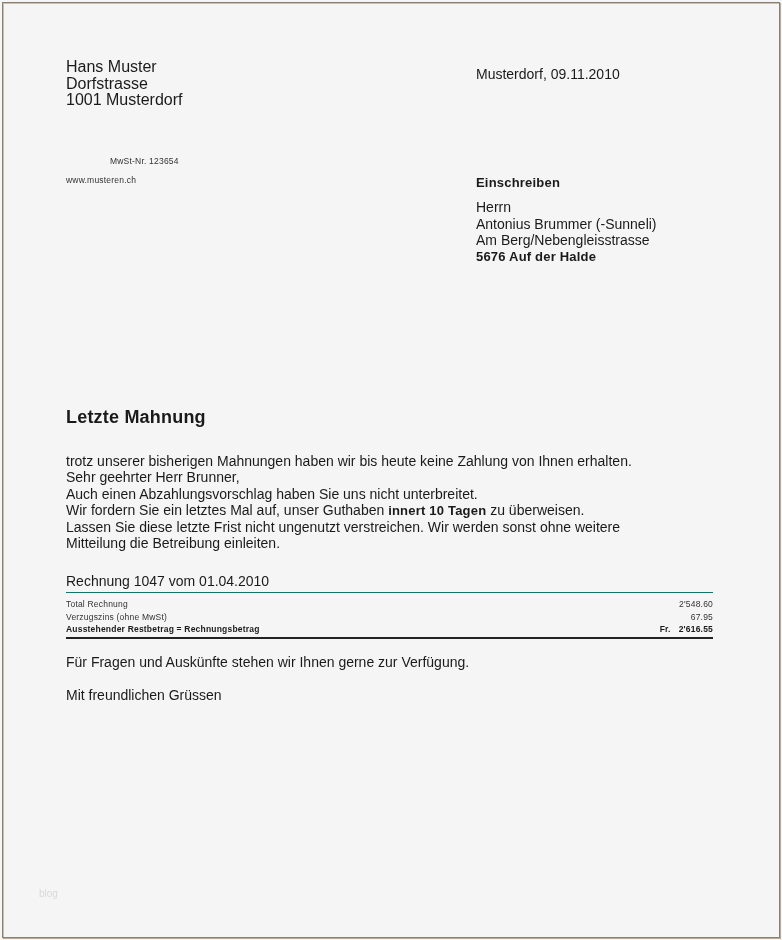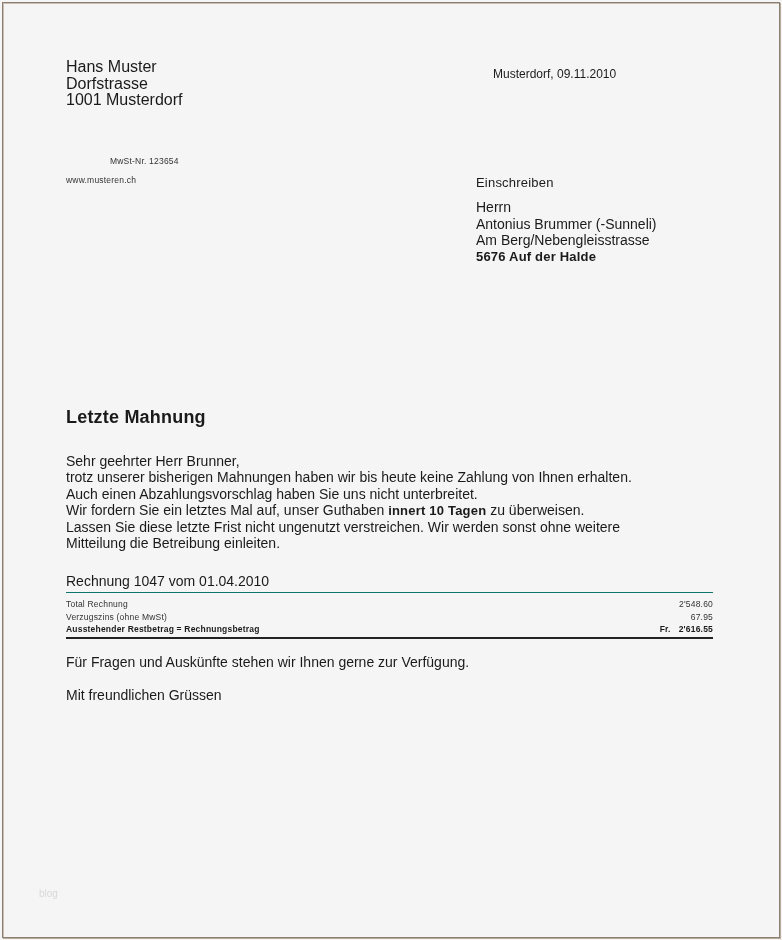--- a/index.html
+++ b/index.html
@@ -13,23 +13,23 @@
       background: #f5f5f5;
     }
 
     .abs { position: absolute; white-space: nowrap; }
 
     .sender { left: 66px; top: 59px; font-size: 16px; line-height: 16.5px; }
     .meta { left: 66px; font-size: 8.5px; color: #333; letter-spacing: 0.2px; }
     .meta.vat { top: 156px; padding-left: 44px; }
     .meta.web { top: 175px; text-align: right; }
 
-    .date { left: 476px; top: 66px; font-size: 12px; line-height: 16.5px; margin-left: 17px; }
+    .date { left: 476px; top: 66px; font-size: 14px; line-height: 16.5px; }
 
-    .registered { left: 476px; top: 175px; font-size: 13px; font-weight: normal; letter-spacing: 0.2px; }
+    .registered { left: 476px; top: 175px; font-size: 13px; font-weight: bold; letter-spacing: 0.2px; }
     .recipient { left: 476px; top: 199px; font-size: 14px; line-height: 16.5px; }
     .recipient .bold { font-weight: bold; font-size: 13px; letter-spacing: 0.2px; }
 
     .subject { left: 66px; top: 407px; font-size: 18px; font-weight: bold; letter-spacing: 0.2px; }
 
     .body-text { left: 66px; top: 453px; font-size: 14px; line-height: 16.3px; }
     .body-text .bold { font-weight: bold; font-size: 13px; letter-spacing: 0.2px; }
 
     .invoice-title { left: 66px; top: 573px; font-size: 14px; }
 
@@ -71,22 +71,22 @@
 <div class="abs recipient">
   <div>Herrn</div>
   <div>Antonius Brummer (-Sunneli)</div>
   <div>Am Berg/Nebengleisstrasse</div>
   <div class="bold">5676 Auf der Halde</div>
 </div>
 
 <div class="abs subject">Letzte Mahnung</div>
 
 <div class="abs body-text">
+  <div>trotz unserer bisherigen Mahnungen haben wir bis heute keine Zahlung von Ihnen erhalten.</div>
   <div>Sehr geehrter Herr Brunner,</div>
-  <div>trotz unserer bisherigen Mahnungen haben wir bis heute keine Zahlung von Ihnen erhalten.</div>
   <div>Auch einen Abzahlungsvorschlag haben Sie uns nicht unterbreitet.</div>
   <div><span>Wir fordern Sie ein letztes Mal auf, unser Guthaben </span><span class="bold">innert 10 Tagen</span><span> zu überweisen.</span></div>
   <div>Lassen Sie diese letzte Frist nicht ungenutzt verstreichen. Wir werden sonst ohne weitere</div>
   <div>Mitteilung die Betreibung einleiten.</div>
 </div>
 
 <div class="abs invoice-title">Rechnung 1047 vom 01.04.2010</div>
 
 <div class="invoice-table">
   <div class="inv-row">

